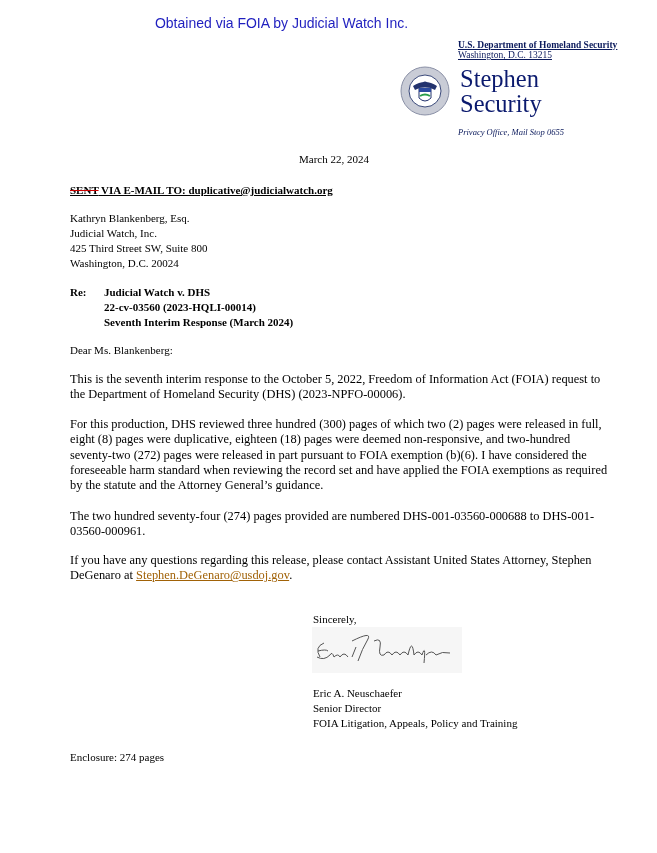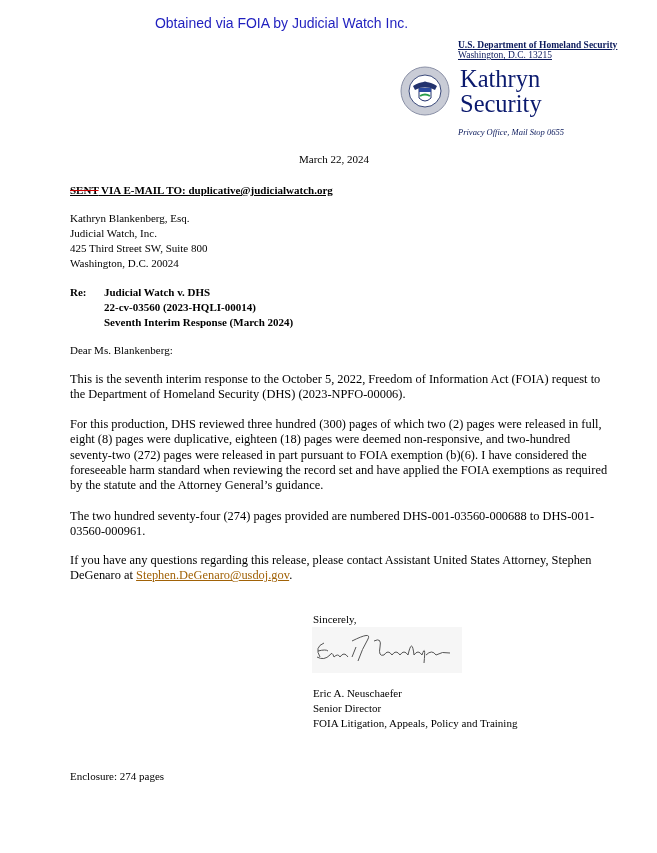--- a/index.html
+++ b/index.html
@@ -36,21 +36,21 @@
   <circle cx="25" cy="25" r="24" fill="#c9ccd6" stroke="#8a90a6" stroke-width="1"></circle>
   <circle cx="25" cy="25" r="16" fill="#ffffff" stroke="#3b4a7a" stroke-width="1"></circle>
   <path d="M13 20 Q25 12 37 20 L35 24 Q25 18 15 24 Z" fill="#23336e"></path>
   <path d="M19 22 L31 22 L31 32 Q25 38 19 32 Z" fill="#ffffff" stroke="#23336e" stroke-width="1"></path>
   <rect x="19" y="22" width="12" height="4" fill="#2b4aa0"></rect>
   <path d="M20 30 Q25 27 30 30" stroke="#2a9d4a" stroke-width="2" fill="none"></path>
   <circle cx="25" cy="18" r="2.5" fill="#23336e"></circle>
 </svg>
 
 <div class="hs">
-  <div>Kathryn</div>
+  <div>Stephen</div>
   <div>Security</div>
 </div>
 
 <div class="privacy">Privacy Office, Mail Stop 0655</div>
 
 <div class="t" style="left:299px; top:152px;">March 22, 2024</div>
 
 <div class="t bold ul" style="left:70px; top:183px;"><span class="strike">SENT</span><span> VIA E-MAIL TO:  duplicative@judicialwatch.org</span></div>
 
 <div class="t" style="left:70px; top:211px;">Kathryn Blankenberg, Esq.</div>
@@ -78,13 +78,13 @@
     <path d="M8 30 Q2 20 12 16 M6 24 Q14 22 16 24 M5 30 Q12 34 18 28 Q20 24 22 30 Q26 26 28 30 Q32 24 36 30" stroke="#555" stroke-width="1" fill="none"></path>
     <path d="M40 14 Q60 4 56 12 Q50 22 46 34 M44 20 L40 30" stroke="#555" stroke-width="1" fill="none"></path>
     <path d="M62 14 Q70 10 68 20 Q66 30 72 28 Q76 22 80 28 Q84 22 88 28 Q92 22 96 28 Q100 10 102 28 Q106 22 110 28 Q114 16 112 36 M114 28 Q120 22 124 28 Q130 24 138 26" stroke="#555" stroke-width="1" fill="none"></path>
   </svg>
 </div>
 
 <div class="t" style="left:313px; top:686px;">Eric A. Neuschaefer</div>
 <div class="t" style="left:313px; top:701px;">Senior Director</div>
 <div class="t" style="left:313px; top:716px;">FOIA Litigation, Appeals, Policy and Training</div>
 
-<div class="t" style="left:70px; top:769px;">Enclosure: 274 pages</div>
+<div class="t" style="left:70px; top:750px;">Enclosure: 274 pages</div>
 
 </body></html>

